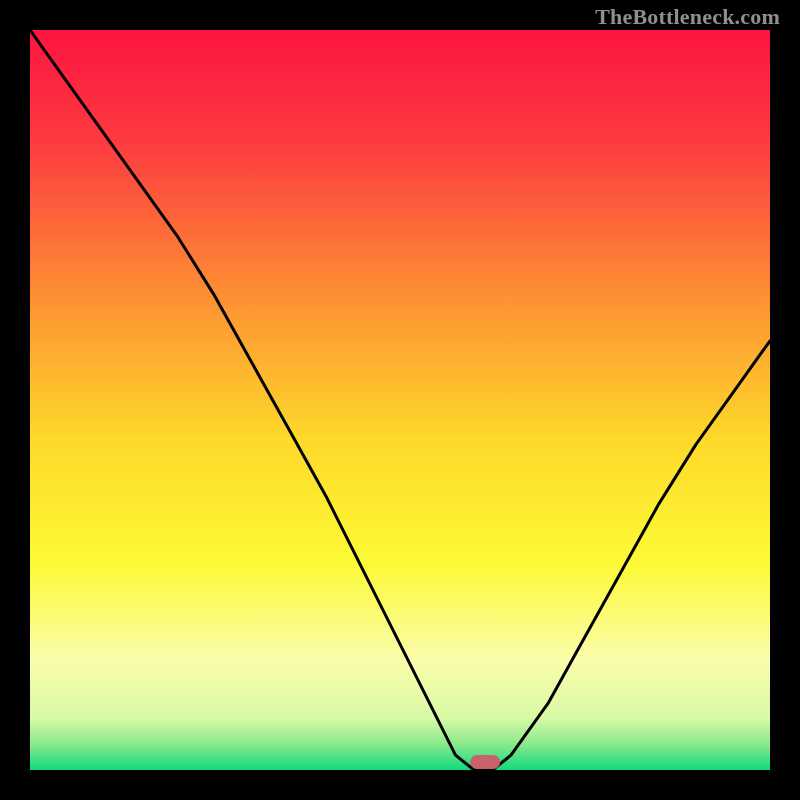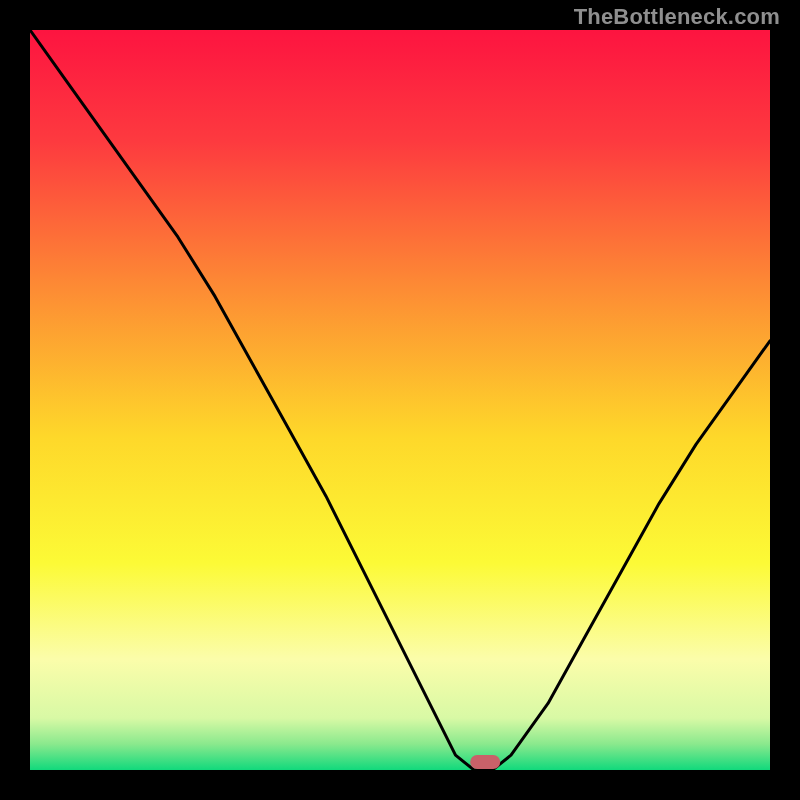--- a/index.html
+++ b/index.html
@@ -44,21 +44,21 @@
   .marker {
     position: absolute;
     height: 14px;
     border-radius: 7px;
     transform: translate(-50%, 0);
   }
   .watermark {
     position: absolute;
     top: 4px;
     right: 20px;
-    font-family: Liberation Sans, sans-serif;
+    font-family: Liberation Serif, serif;
     font-size: 22px;
     font-weight: 600;
     color: #8f8f8f;
     letter-spacing: 0.2px;
   }
 </style>
 </head>
 <body>
 
 <div class="frame">

